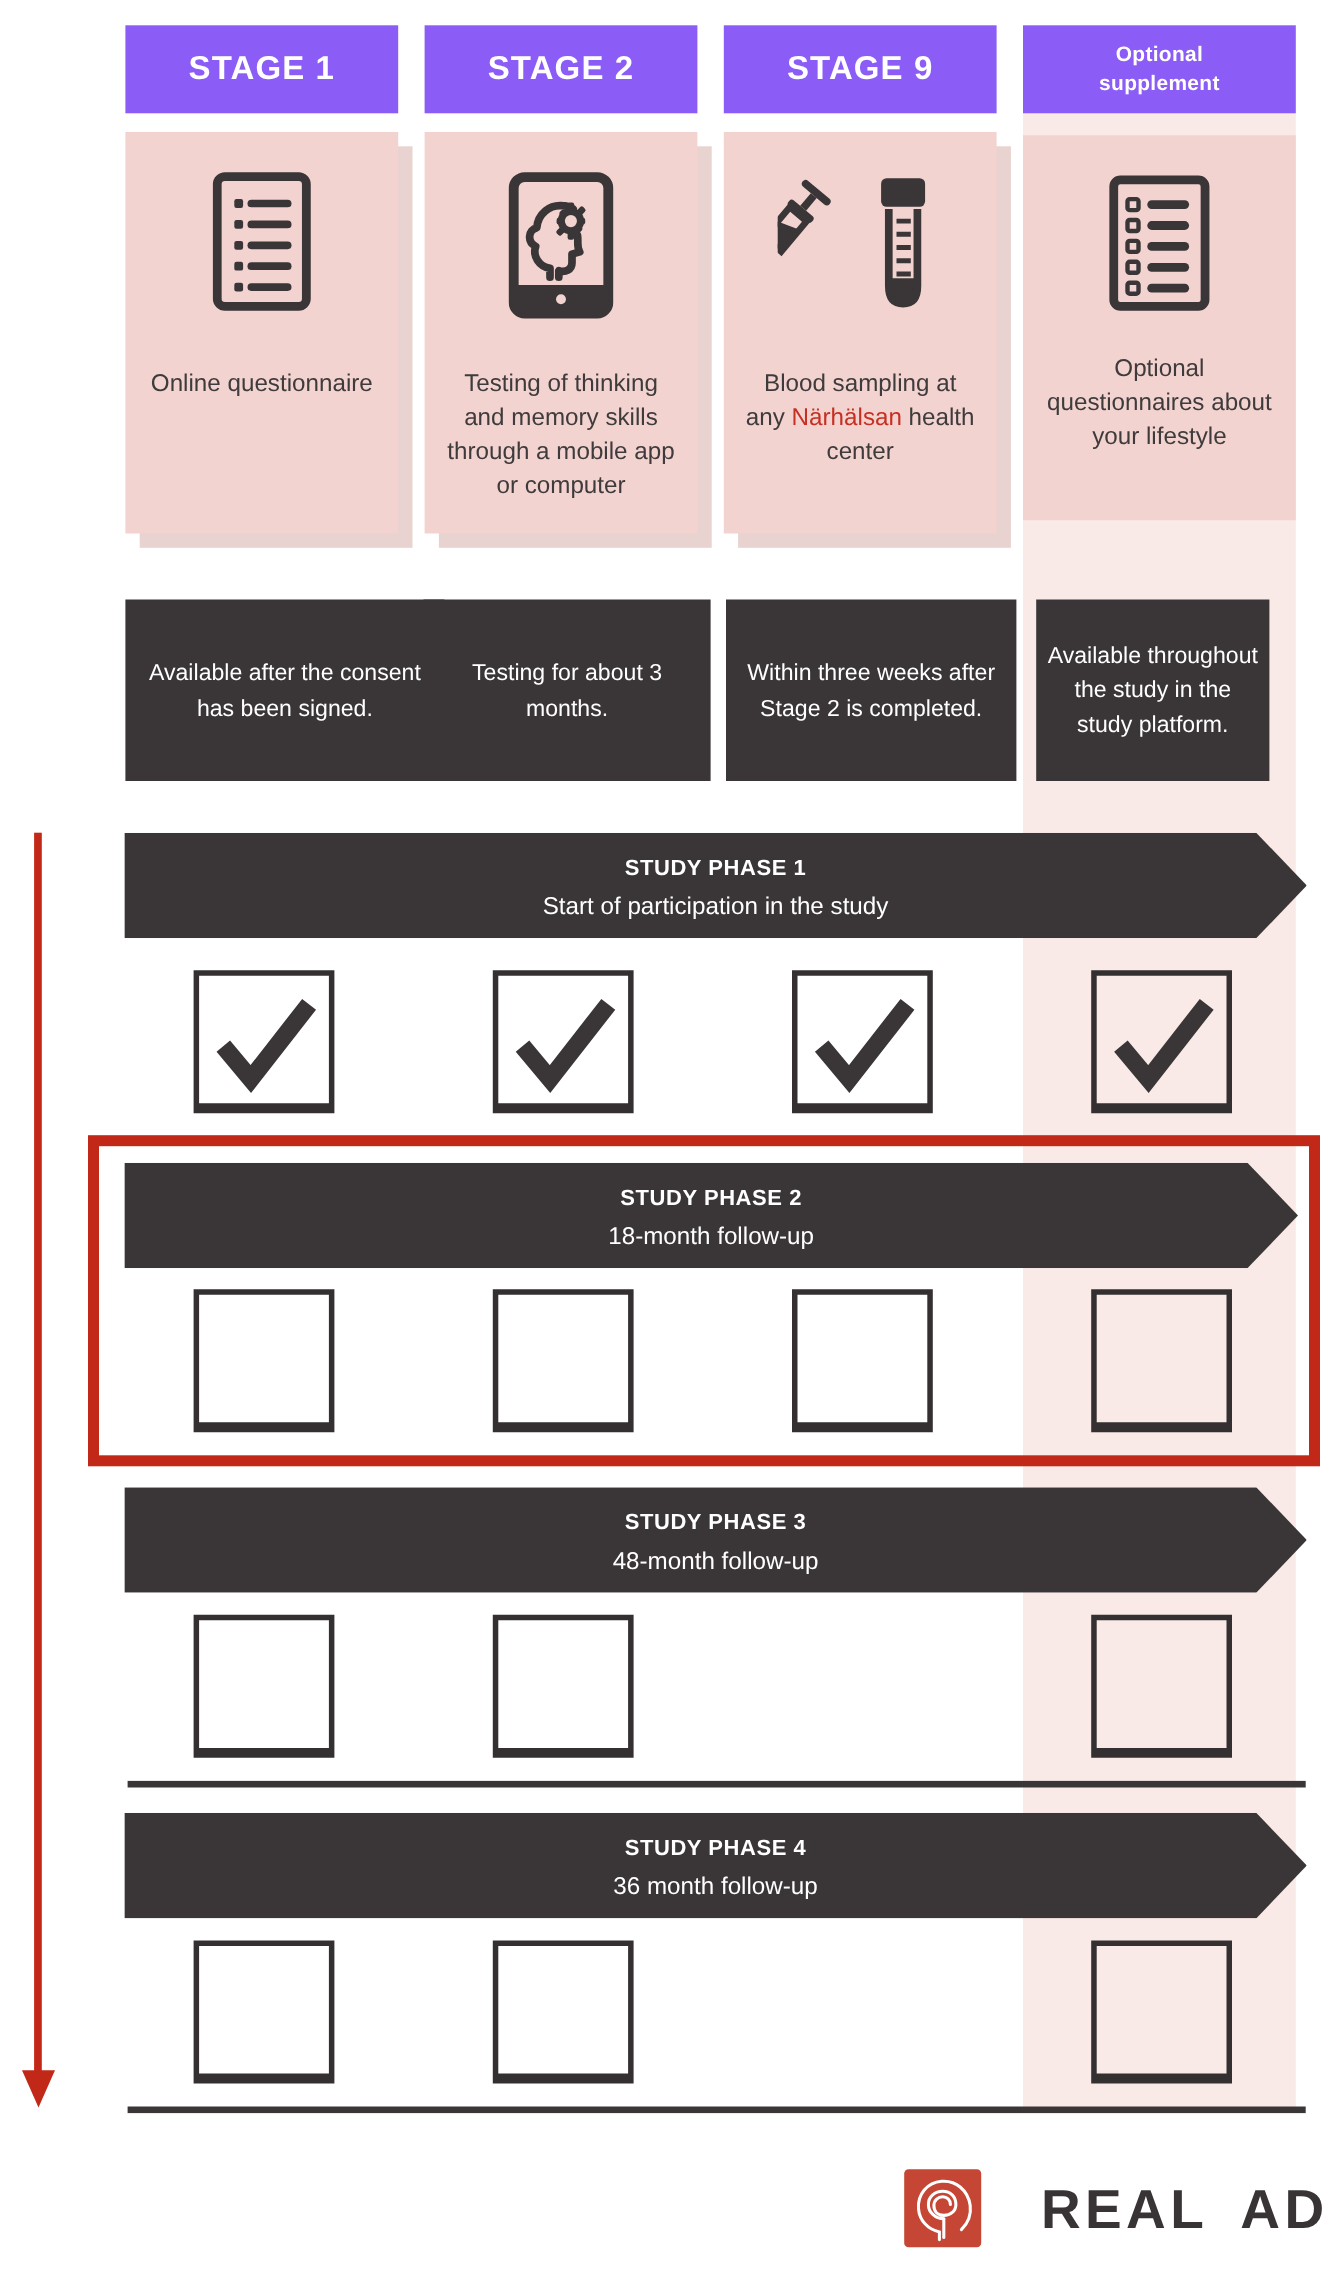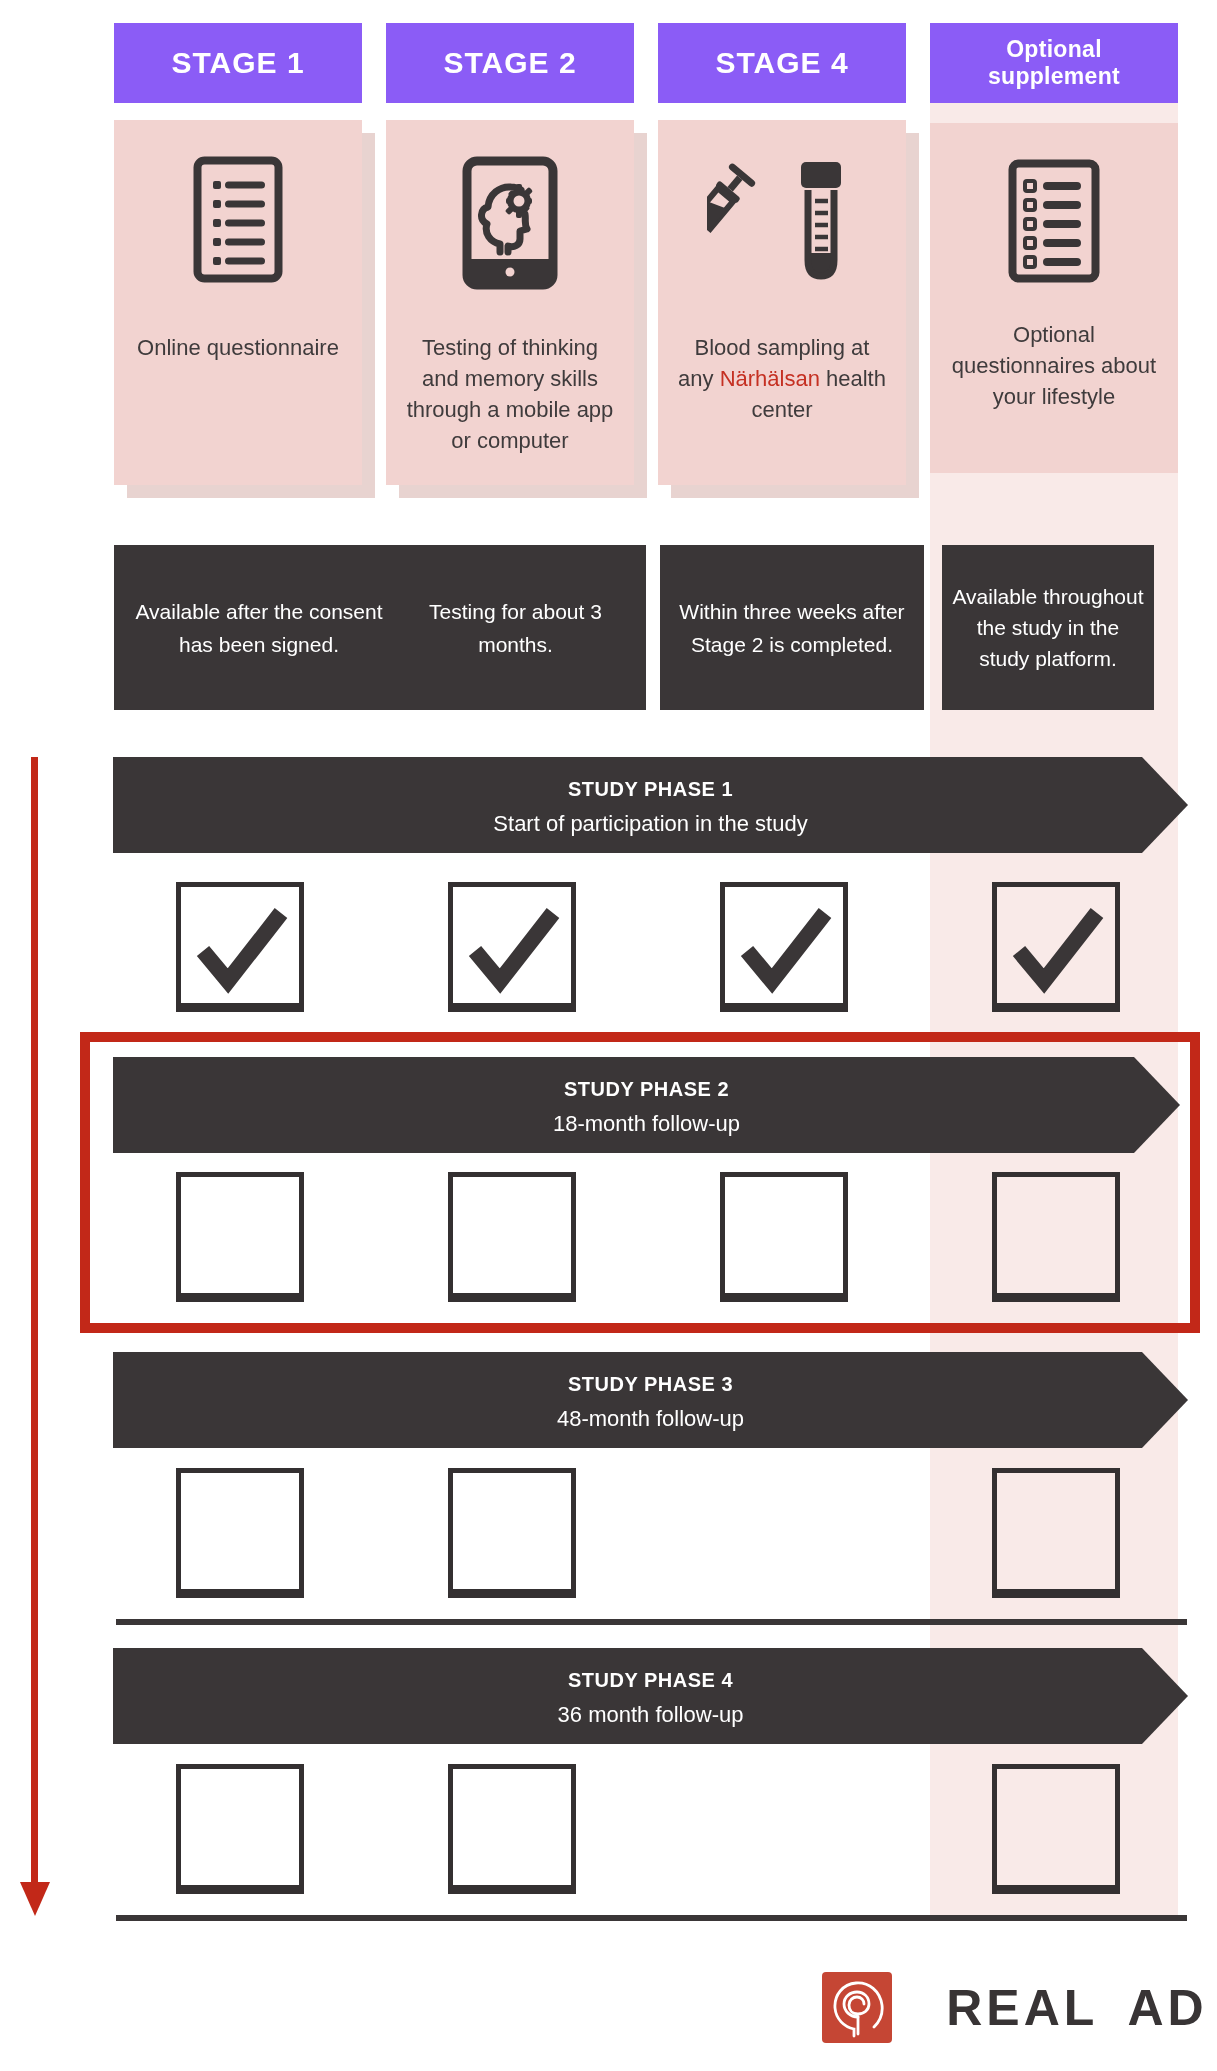--- a/index.html
+++ b/index.html
@@ -10,21 +10,21 @@
     font-family:"Liberation Sans", sans-serif;color:#3f3b3c;
   }
   
   .strip{position:absolute;left:930px;top:103px;width:248px;height:1815px;background:#f9eae8;}
   
   .stage-header{
     position:absolute;top:23px;height:80px;width:248px;background:#8b5cf6;
     color:#ffffff;display:flex;align-items:center;justify-content:center;
     font-weight:bold;font-size:30px;letter-spacing:1px;text-align:center;
   }
-  .stage-header.small{font-size:23px;line-height:27px;letter-spacing:.3px;}
+  .stage-header.small{font-size:19px;line-height:27px;letter-spacing:.3px;}
   .stage-header.small span{display:block;max-width:160px;}
   .col1{left:114px;} .col2{left:386px;} .col3{left:658px;} .col4{left:930px;}
   
   .card{
     position:absolute;top:120px;width:248px;height:365px;background:#f2d3d0;
   }
   .card.shadowed{box-shadow:13px 13px 0 0 #e8d3d0;}
   .card.col4{top:123px;height:350px;}
   .icon-wrap{position:absolute;top:36px;left:0;right:0;display:flex;justify-content:center;}
   .card-text{
@@ -92,21 +92,21 @@
 </style>
 </head>
 <body>
 
 <div id="canvas">
 
   <div class="strip"></div>
 
   <div class="stage-header col1">STAGE 1</div>
   <div class="stage-header col2">STAGE 2</div>
-  <div class="stage-header col3">STAGE 4</div>
+  <div class="stage-header col3">STAGE 9</div>
   <div class="stage-header small col4">
       <span>Optional supplement</span>
     </div>
 
   <div class="card shadowed col1">
     <div class="icon-wrap">
       <svg width="90" height="127" viewBox="0 0 90 127">
         <rect x="4.5" y="4.5" width="81" height="118" rx="7" fill="none" stroke="#3a3637" stroke-width="8"></rect>
         <g fill="#3a3637">
           <rect x="20" y="25" width="8" height="8" rx="2"></rect>

